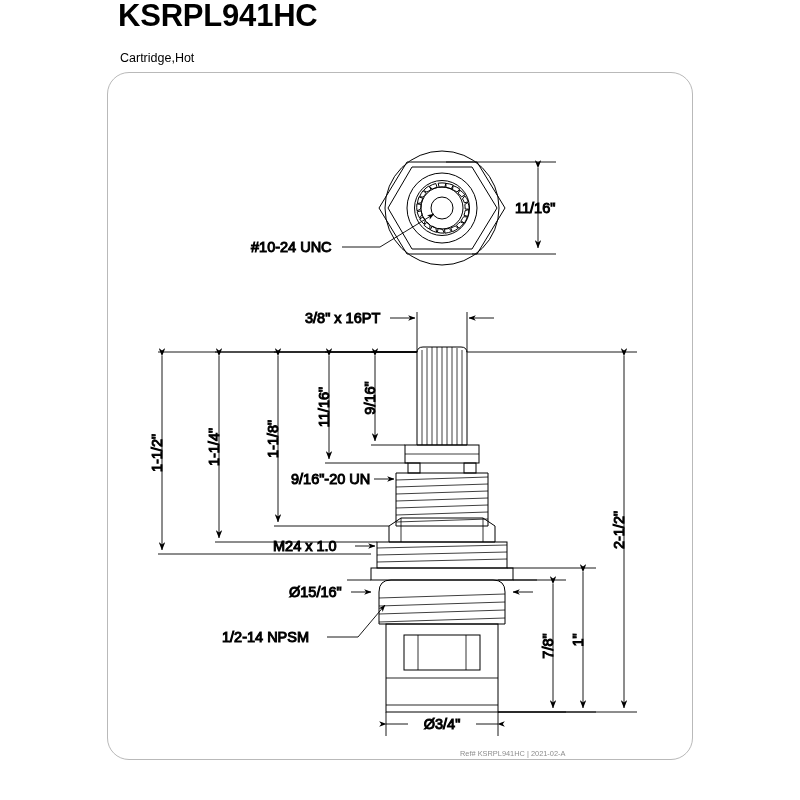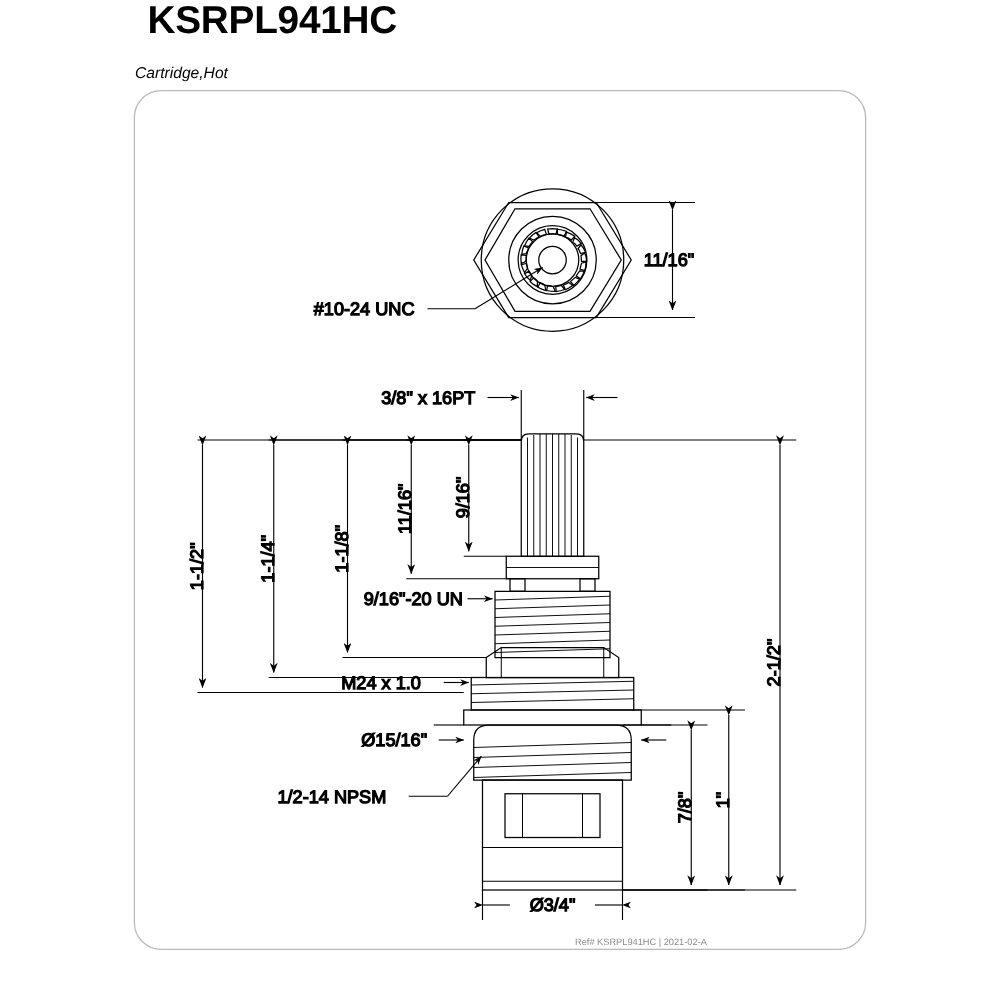--- a/index.html
+++ b/index.html
@@ -1,19 +1,19 @@
 <!DOCTYPE html>
 <html><head>
 <meta charset="utf-8">
 <style>
   html,body{margin:0;padding:0;background:#ffffff;}
   body{width:800px;height:800px;position:relative;overflow:hidden;
        font-family:"Liberation Sans","DejaVu Sans",sans-serif;color:#000;}
   #page-title{position:absolute;left:118px;top:0;font-size:31px;font-weight:700;letter-spacing:-0.2px;line-height:1;}
-  #page-subtitle{position:absolute;left:108px;top:52px;font-size:12.5px;line-height:1;font-style:italic;}
+  #page-subtitle{position:absolute;left:120px;top:52px;font-size:12.5px;line-height:1;}
   #sheet-border{position:absolute;left:107px;top:72px;width:586px;height:688px;
        border:1.1px solid #b9b9b9;border-radius:22px;box-sizing:border-box;}
   #footer-ref{position:absolute;left:460px;top:749px;width:225px;
        font-size:7.4px;color:#8d8d8d;}
   svg#drawing{position:absolute;left:0;top:0;width:800px;height:800px;}
   .dimtext{font-family:"Liberation Sans","DejaVu Sans",sans-serif;font-size:14.5px;fill:#000;}
   .calltext{font-family:"Liberation Sans","DejaVu Sans",sans-serif;font-size:14.5px;fill:#000;}
 </style>
 </head>
 <body>

